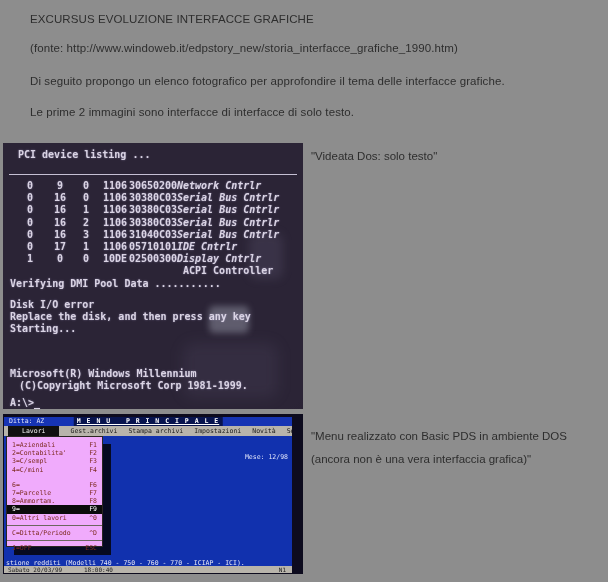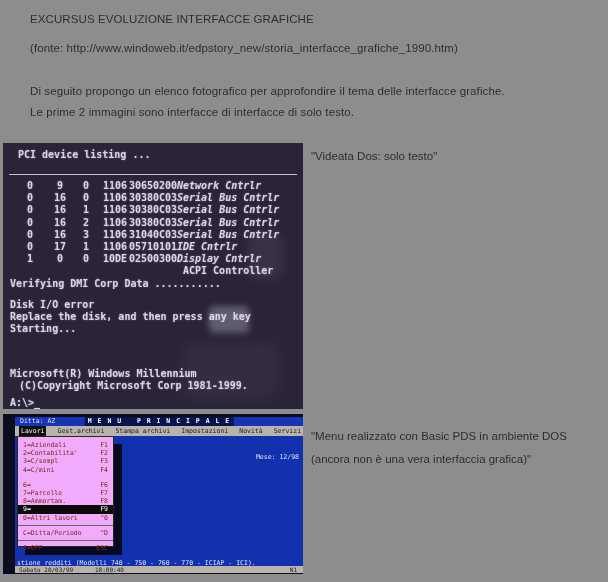--- a/index.html
+++ b/index.html
@@ -29,31 +29,31 @@
   .pci-row .c1{width:22px;text-align:center;}
   .pci-row .c2{width:30px;text-align:center;}
   .pci-row .c3{width:28px;text-align:center;}
   .pci-row .c4{width:24px;text-align:left;}
   .pci-row .c5{width:20px;text-align:right;}
   .pci-row .c6{margin-left:4px;white-space:pre;font-style:italic;}
 
   
   .menu-photo{position:absolute;left:3px;top:414px;width:300px;height:160px;
     background:#0d0b1e;overflow:hidden;font-family:"DejaVu Sans Mono",monospace;}
-  .crt{position:absolute;left:12px;top:3px;width:288px;height:156px;background:#1131ae;overflow:hidden;}
+  .crt{position:absolute;left:1px;top:3px;width:288px;height:156px;background:#1131ae;overflow:hidden;}
   .mtitlebar{position:absolute;left:0;top:0;width:100%;height:9px;background:#1634b4;
     color:#dfe3fa;font-size:6.5px;line-height:9px;}
   .mtitle-left{position:absolute;left:5px;top:0;}
   .mtitle-center{position:absolute;left:50%;top:0;transform:translateX(-50%);
-    background:rgba(0,0,10,.6);color:#fff;font-weight:bold;padding:0 3px;letter-spacing:1px;white-space:pre;}
+    background:rgba(0,0,10,.6);color:#fff;font-weight:bold;padding:0 3px;letter-spacing:1px;white-space:pre;text-decoration:underline;}
   .mtitle-right{position:absolute;right:4px;top:0;margin-top:36px;}
   .mmenubar{position:absolute;left:0;top:9px;width:100%;height:10px;background:#b8b4ab;
     color:#1a1a1a;font-size:6.5px;line-height:10px;display:flex;gap:11px;padding-left:4px;box-sizing:border-box;}
   .mb-item{white-space:nowrap;}
-  .mb-item.selected{background:#101010;color:#f2f2f2;padding:0 2px;}
+  .mb-item.selected{background:#101010;color:#f2f2f2;padding:0 14px;}
   .dd-shadow{position:absolute;left:10px;top:27px;width:97px;height:111px;background:rgba(4,4,14,.88);}
   .dropdown{position:absolute;left:2px;top:19px;width:97px;height:111px;background:#f0abfc;
     border:1px solid #2a2722;box-sizing:border-box;color:#7d2b20;font-size:6.5px;padding-top:4px;}
   .dd-row{display:flex;justify-content:space-between;line-height:8.2px;height:8.2px;padding:0 5px 0 5px;}
   .dd-row.hl{background:#0b0b0b;color:#fff;}
   .dd-gap{height:7px;}
   .dd-sep{border-top:1px solid #6b675f;margin:3px 0;}
   .mstatus-line{position:absolute;left:2px;top:142px;color:#e8e9f6;font-size:6.5px;white-space:pre;}
   .mstatusbar{position:absolute;left:0;top:149px;width:100%;height:7px;background:#b8b4ab;
     color:#222;font-size:6px;line-height:7px;}
@@ -61,21 +61,21 @@
   .msb-time{position:absolute;left:80px;top:0;}
   .msb-right{position:absolute;right:6px;top:0;}
 </style>
 </head>
 <body>
 
 <div class="page">
 
   <div class="doc-line" style="top:13px">EXCURSUS EVOLUZIONE INTERFACCE GRAFICHE</div>
   <div class="doc-line" style="top:42px">(fonte: http://www.windoweb.it/edpstory_new/storia_interfacce_grafiche_1990.htm)</div>
-  <div class="doc-line" style="top:85px">Di seguito propongo un elenco fotografico per approfondire il tema delle interfacce grafiche.</div>
+  <div class="doc-line" style="top:75px">Di seguito propongo un elenco fotografico per approfondire il tema delle interfacce grafiche.</div>
   <div class="doc-line" style="top:106px">Le prime 2 immagini sono interfacce di interfacce di solo testo.</div>
 
   <div class="dos-photo">
     <div class="refl1"></div>
     <div class="refl2"></div>
     <div class="refl3"></div>
 
     <div class="dline" style="left:15px;top:6px">PCI device listing ...</div>
     <div class="dos-sep"></div>
 
@@ -139,21 +139,21 @@
           <span class="c1">0</span>
           <span class="c2">0</span>
           <span class="c3">10DE</span>
           <span class="c4">0250</span>
           <span class="c5">0300</span>
           <span class="c6">Display Cntrlr</span>
         </div>
       </div>
 
     <div class="dline" style="left:180px;top:122px">ACPI Controller</div>
-    <div class="dline" style="left:7px;top:135px">Verifying DMI Corp Data ...........</div>
+    <div class="dline" style="left:7px;top:135px">Verifying DMI Pool Data ...........</div>
     <div class="dline" style="left:7px;top:156px">Disk I/O error</div>
     <div class="dline" style="left:7px;top:168px">Replace the disk, and then press any key</div>
     <div class="dline" style="left:7px;top:180px">Starting...</div>
     <div class="dline" style="left:7px;top:225px">Microsoft(R) Windows Millennium</div>
     <div class="dline" style="left:16px;top:237px">(C)Copyright Microsoft Corp 1981-1999.</div>
     <div class="dline" style="left:7px;top:254px">A:\&gt;_</div>
   </div>
 
   <div class="caption" style="left:311px;top:150px">"Videata Dos: solo testo"</div>
 

